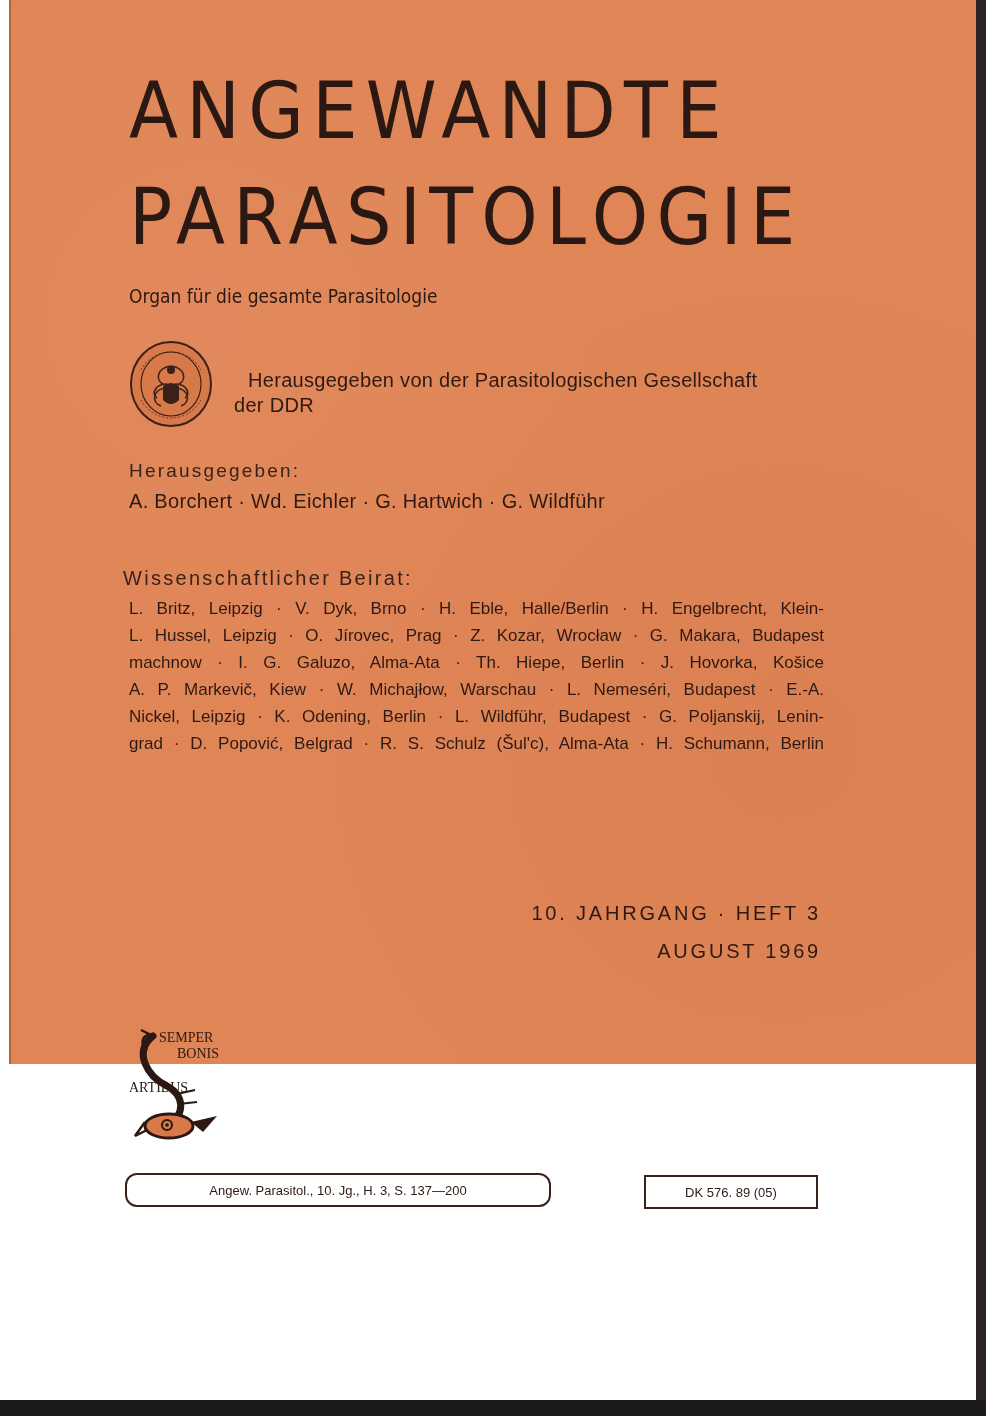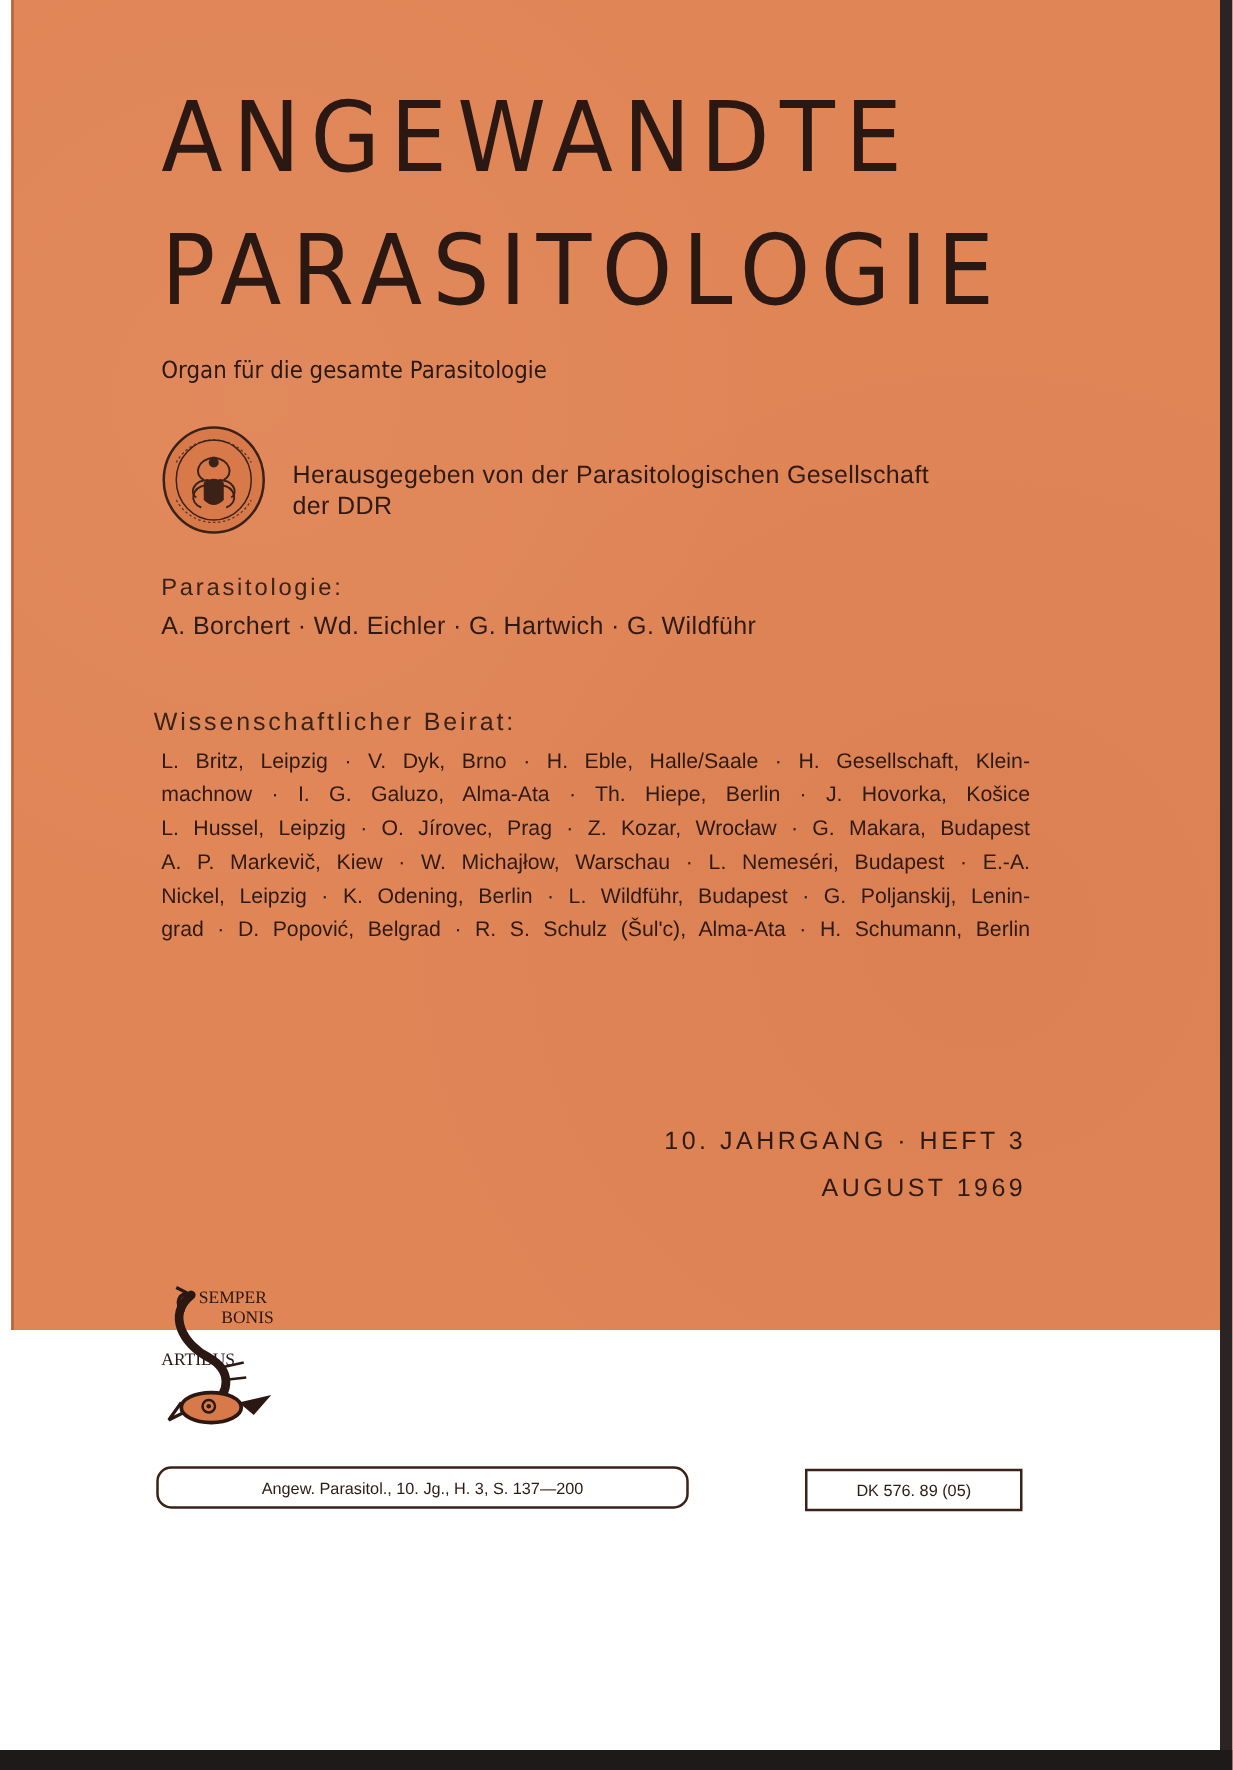--- a/index.html
+++ b/index.html
@@ -82,31 +82,31 @@
         <path d="M44 26 C58 28 60 40 52 44"></path>
         <path d="M38 48 C26 50 24 62 34 66"></path>
         <path d="M50 48 C62 50 64 62 54 66"></path>
         <path d="M40 44 C28 44 24 54 30 58"></path>
         <path d="M48 44 C60 44 64 54 58 58"></path>
       </g>
       <circle cx="44" cy="30" r="4" fill="#3a2219"></circle>
       <path d="M36 46 Q44 40 52 46 L52 60 Q44 68 36 60 Z" fill="#3a2219"></path>
     </svg>
   </div>
-  <div class="abs publisher-text" style="left:223px; top:368px;">Herausgegeben von der Parasitologischen Gesellschaft</div>
+  <div class="abs publisher-text" style="left:237px; top:368px;">Herausgegeben von der Parasitologischen Gesellschaft</div>
   <div class="abs publisher-text" style="left:223px; top:393px;">der DDR</div>
 
-  <div class="abs section-label" style="left:118px; top:460px;">Parasitologie:</div>
+  <div class="abs section-label" style="left:118px; top:460px;">Herausgegeben:</div>
   <div class="abs editors" style="left:118px; top:490px;">A. Borchert · Wd. Eichler · G. Hartwich · G. Wildführ</div>
 
   <div class="abs beirat-label" style="left:112px; top:567px;">Wissenschaftlicher Beirat:</div>
   <div class="abs" style="left:118px; top:595px;">
-    <div class="beirat-line">L. Britz, Leipzig · V. Dyk, Brno · H. Eble, Halle/Saale · H. Gesellschaft, Klein-</div>
+    <div class="beirat-line">L. Britz, Leipzig · V. Dyk, Brno · H. Eble, Halle/Berlin · H. Engelbrecht, Klein-</div>
+    <div class="beirat-line">L. Hussel, Leipzig · O. Jírovec, Prag · Z. Kozar, Wrocław · G. Makara, Budapest</div>
     <div class="beirat-line">machnow · I. G. Galuzo, Alma-Ata · Th. Hiepe, Berlin · J. Hovorka, Košice</div>
-    <div class="beirat-line">L. Hussel, Leipzig · O. Jírovec, Prag · Z. Kozar, Wrocław · G. Makara, Budapest</div>
     <div class="beirat-line">A. P. Markevič, Kiew · W. Michajłow, Warschau · L. Nemeséri, Budapest · E.-A.</div>
     <div class="beirat-line">Nickel, Leipzig · K. Odening, Berlin · L. Wildführ, Budapest · G. Poljanskij, Lenin-</div>
     <div class="beirat-line">grad · D. Popović, Belgrad · R. S. Schulz (Šul'c), Alma-Ata · H. Schumann, Berlin</div>
   </div>
 
   <div class="abs issue" style="right:155px; top:902px;">10. JAHRGANG · HEFT 3</div>
   <div class="abs issue" style="right:155px; top:940px;">AUGUST 1969</div>
 
   <div class="abs" style="left:112px; top:1022px;">
     <svg width="110" height="122" viewBox="0 0 110 122">

